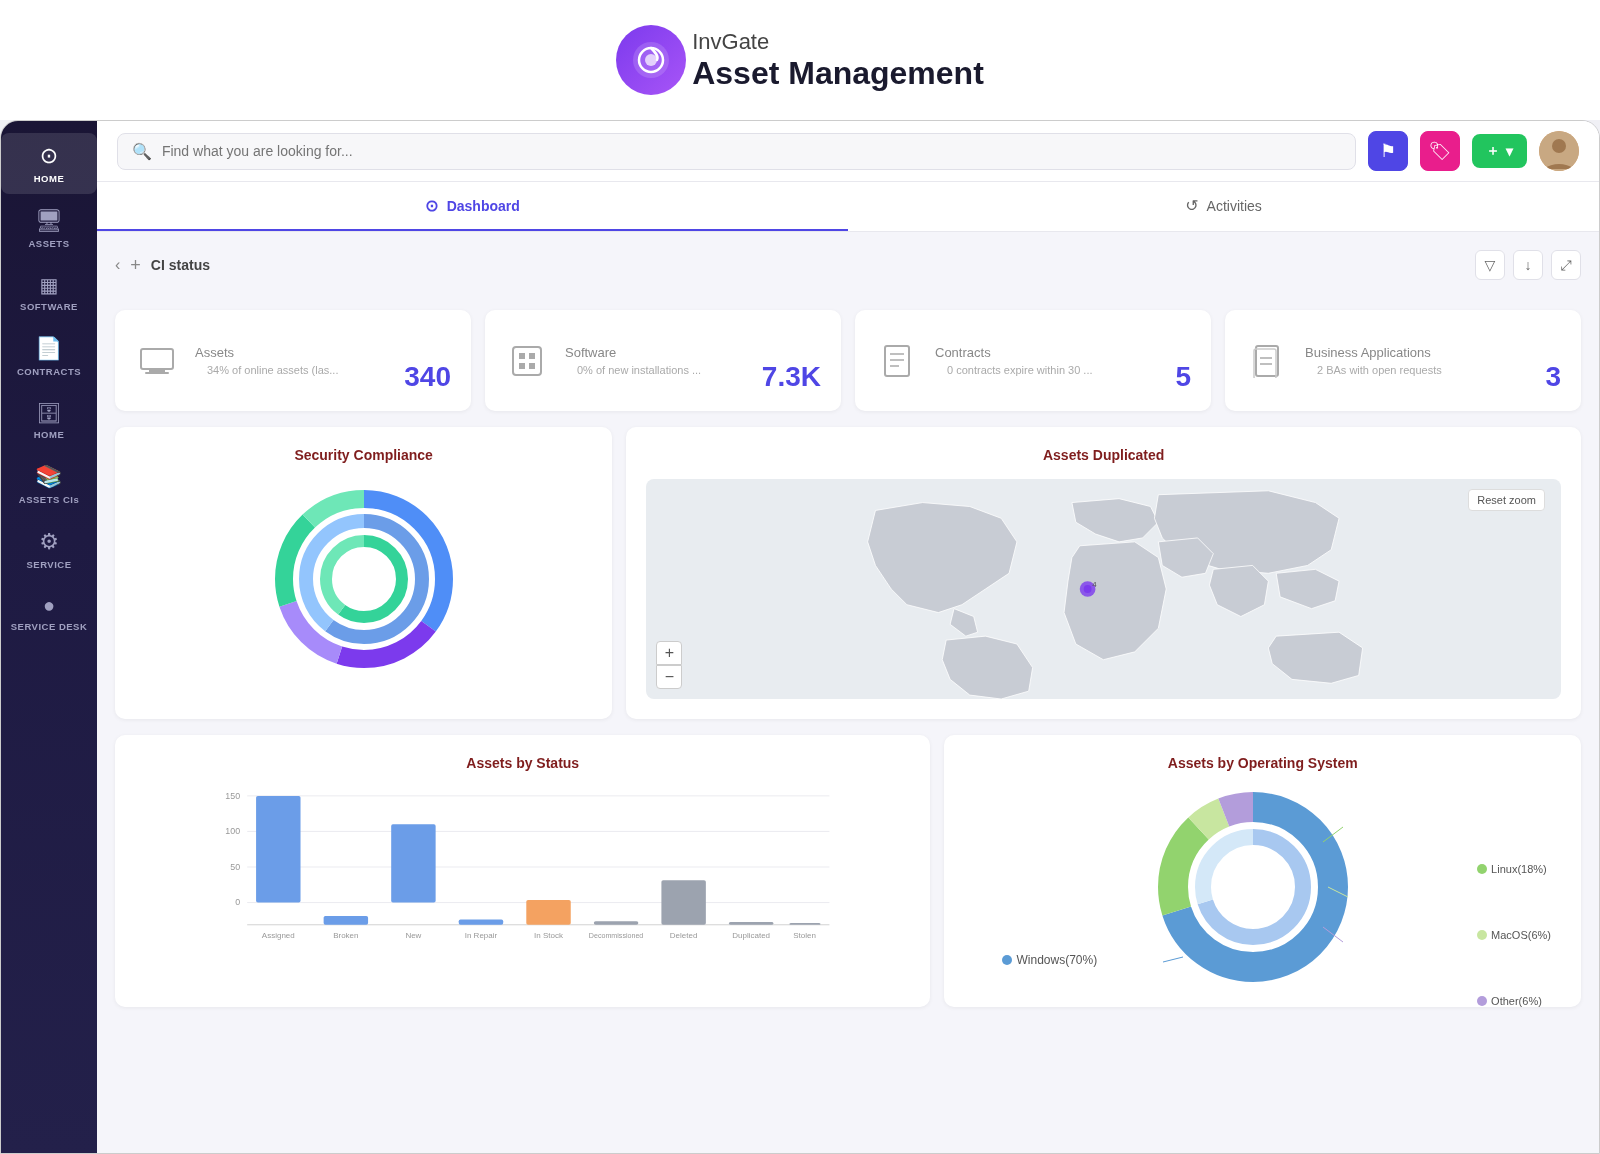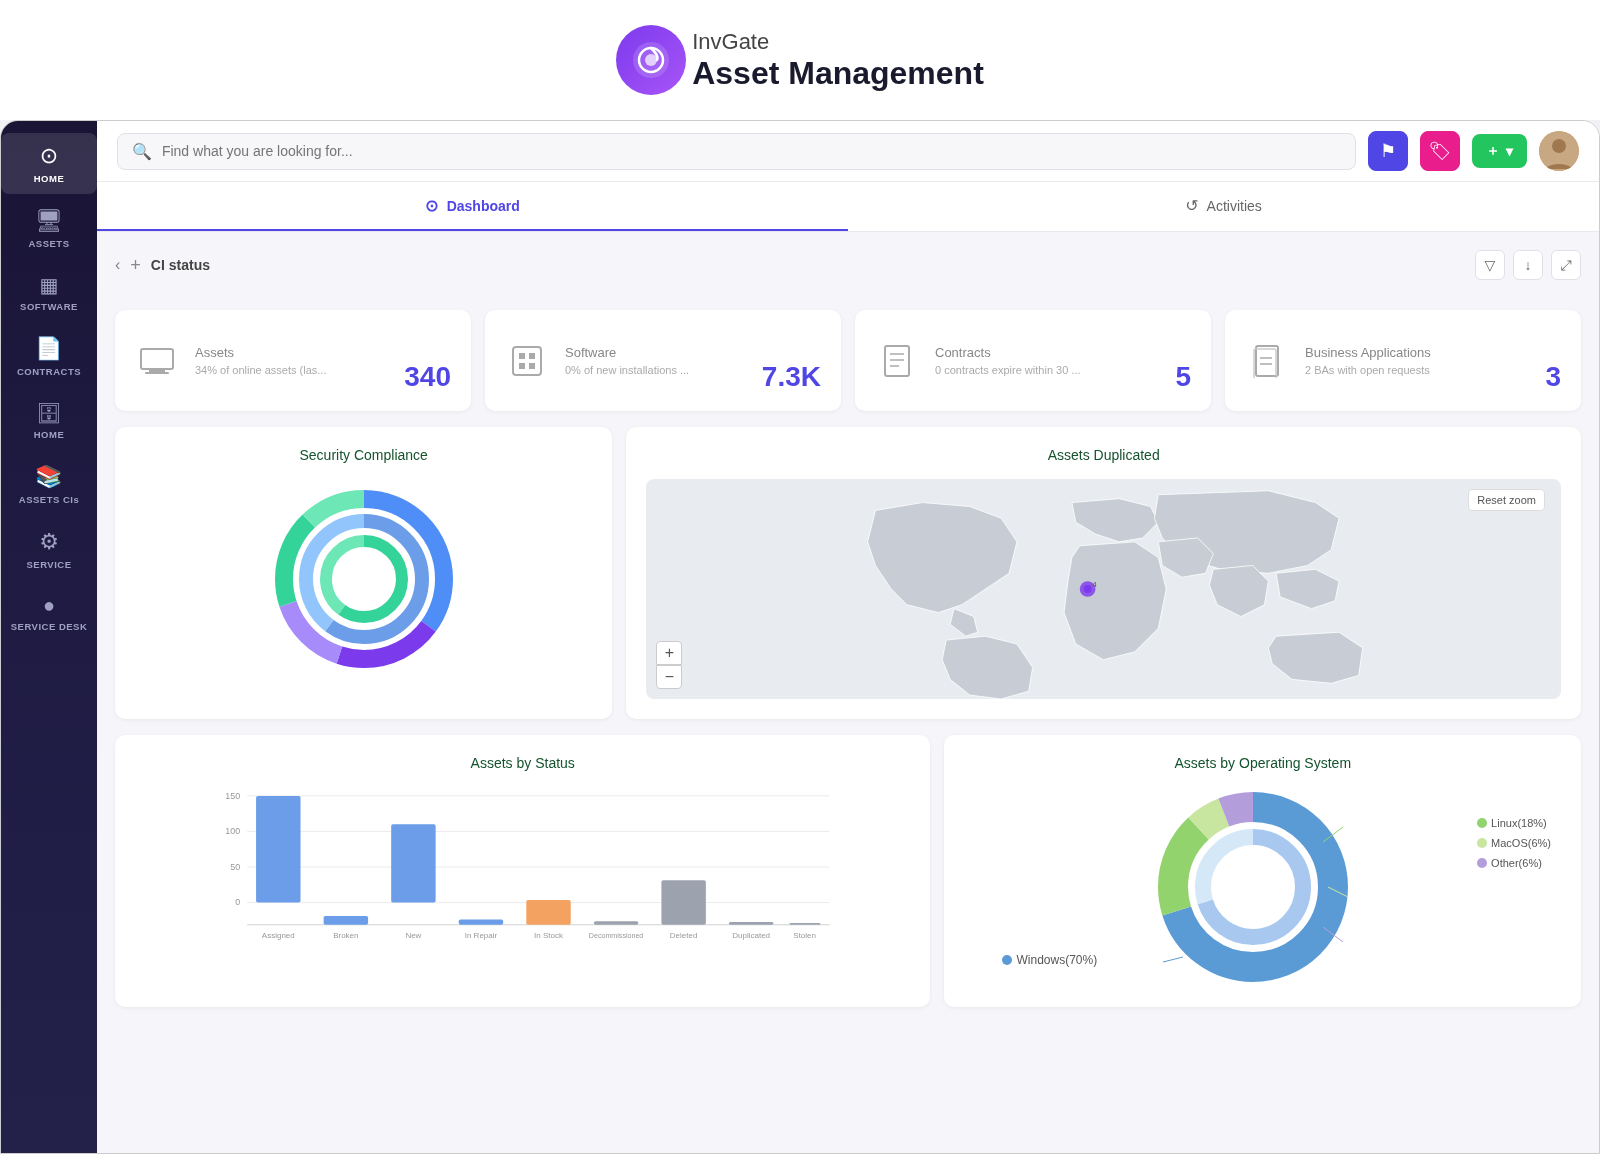--- a/index.html
+++ b/index.html
@@ -53,27 +53,27 @@
     .widget-header { display: flex; align-items: center; gap: 10px; margin-bottom: 14px; }
     .widget-controls { margin-left: auto; display: flex; gap: 8px; }
     .widget-ctrl-btn { width: 30px; height: 30px; border-radius: 6px; border: 1.5px solid #e0e0e8; background: white; display: flex; align-items: center; justify-content: center; cursor: pointer; font-size: 14px; color: #666; }
 
     
     .stat-cards { display: flex; gap: 14px; }
     .stat-card { flex: 1; background: white; border-radius: 10px; padding: 18px 20px; display: flex; align-items: center; gap: 16px; box-shadow: 0 1px 4px rgba(0,0,0,0.06); }
     .stat-icon { width: 44px; height: 44px; display: flex; align-items: center; justify-content: center; font-size: 28px; color: #9ca3af; }
     .stat-info { flex: 1; }
     .stat-label { font-size: 13px; color: #888; margin-bottom: 4px; }
-    .stat-sub { font-size: 11px; color: #aaa; }
+    .stat-sub { font-size: 11px; color: #aaa; margin-left: 12px; }
     .stat-value { font-size: 28px; font-weight: 700; color: #4f46e5; margin-left: auto; margin-top: 33px; }
 
     
     .chart-row { display: flex; gap: 14px; }
     .chart-panel { flex: 1; background: white; border-radius: 10px; padding: 20px; box-shadow: 0 1px 4px rgba(0,0,0,0.06); }
-    .chart-title { font-size: 14px; font-weight: 400; color: #14532d; margin-bottom: 16px; text-align: center; }
+    .chart-title { font-size: 14px; font-weight: 700; color: #7f1d1d; margin-bottom: 16px; text-align: center; }
 
     
     .donut-wrap { display: flex; justify-content: center; align-items: center; height: 200px; }
     .donut-svg { width: 200px; height: 200px; }
 
     
     .map-wrap { height: 220px; position: relative; background: #e8ecf0; border-radius: 8px; overflow: hidden; }
     .map-zoom { position: absolute; bottom: 10px; left: 10px; display: flex; flex-direction: column; }
     .map-zoom-btn { width: 26px; height: 24px; background: white; border: 1px solid #ccc; display: flex; align-items: center; justify-content: center; cursor: pointer; font-size: 16px; color: #555; }
     .map-zoom-btn:first-child { border-radius: 4px 4px 0 0; }
@@ -82,21 +82,21 @@
 
     
     .bottom-chart-row { display: flex; gap: 14px; }
     .bottom-chart-panel { flex: 1; background: white; border-radius: 10px; padding: 20px; box-shadow: 0 1px 4px rgba(0,0,0,0.06); }
 
     
     .bar-chart-area { height: 160px; position: relative; }
 
     
     .os-chart-wrap { display: flex; justify-content: center; align-items: center; position: relative; height: 200px; }
-    .legend-item { display: flex; align-items: center; gap: 4px; }
+    .legend-item { display: flex; align-items: center; gap: 4px; margin-top: 46px; }
     .legend-dot { width: 10px; height: 10px; border-radius: 50%; }
 
     
     .map-svg { width: 100%; height: 100%; }
 
     .chevron-icon { font-size: 16px; color: #888; }
     .plus-icon { font-size: 18px; color: #888; cursor: pointer; }
   </style>
 </head>
 <body>

